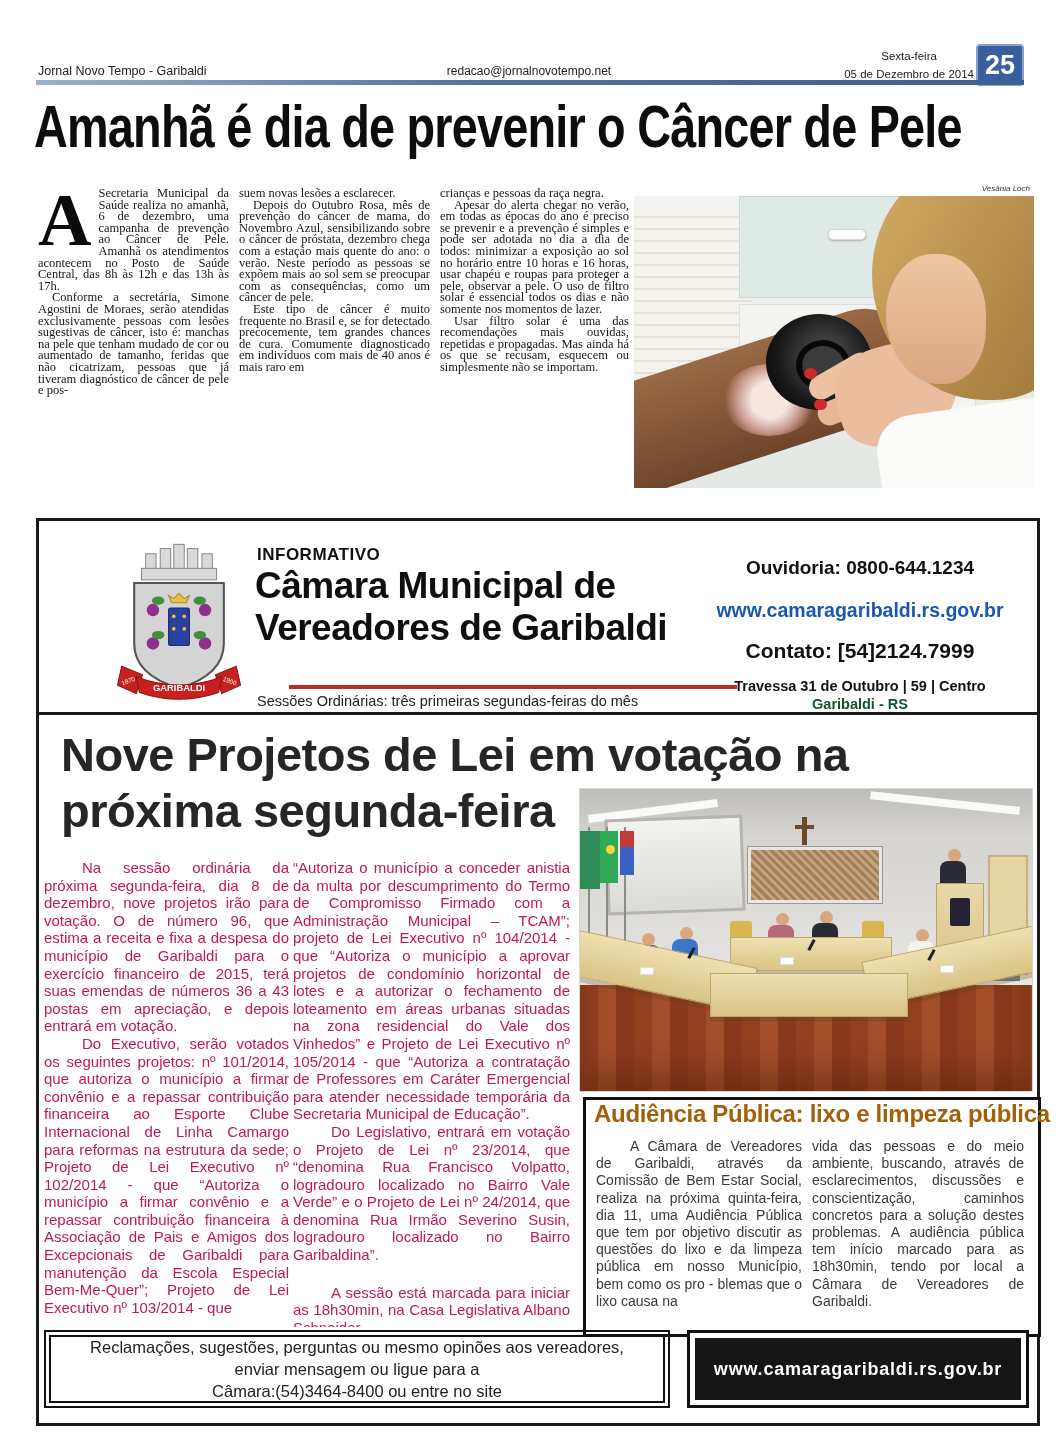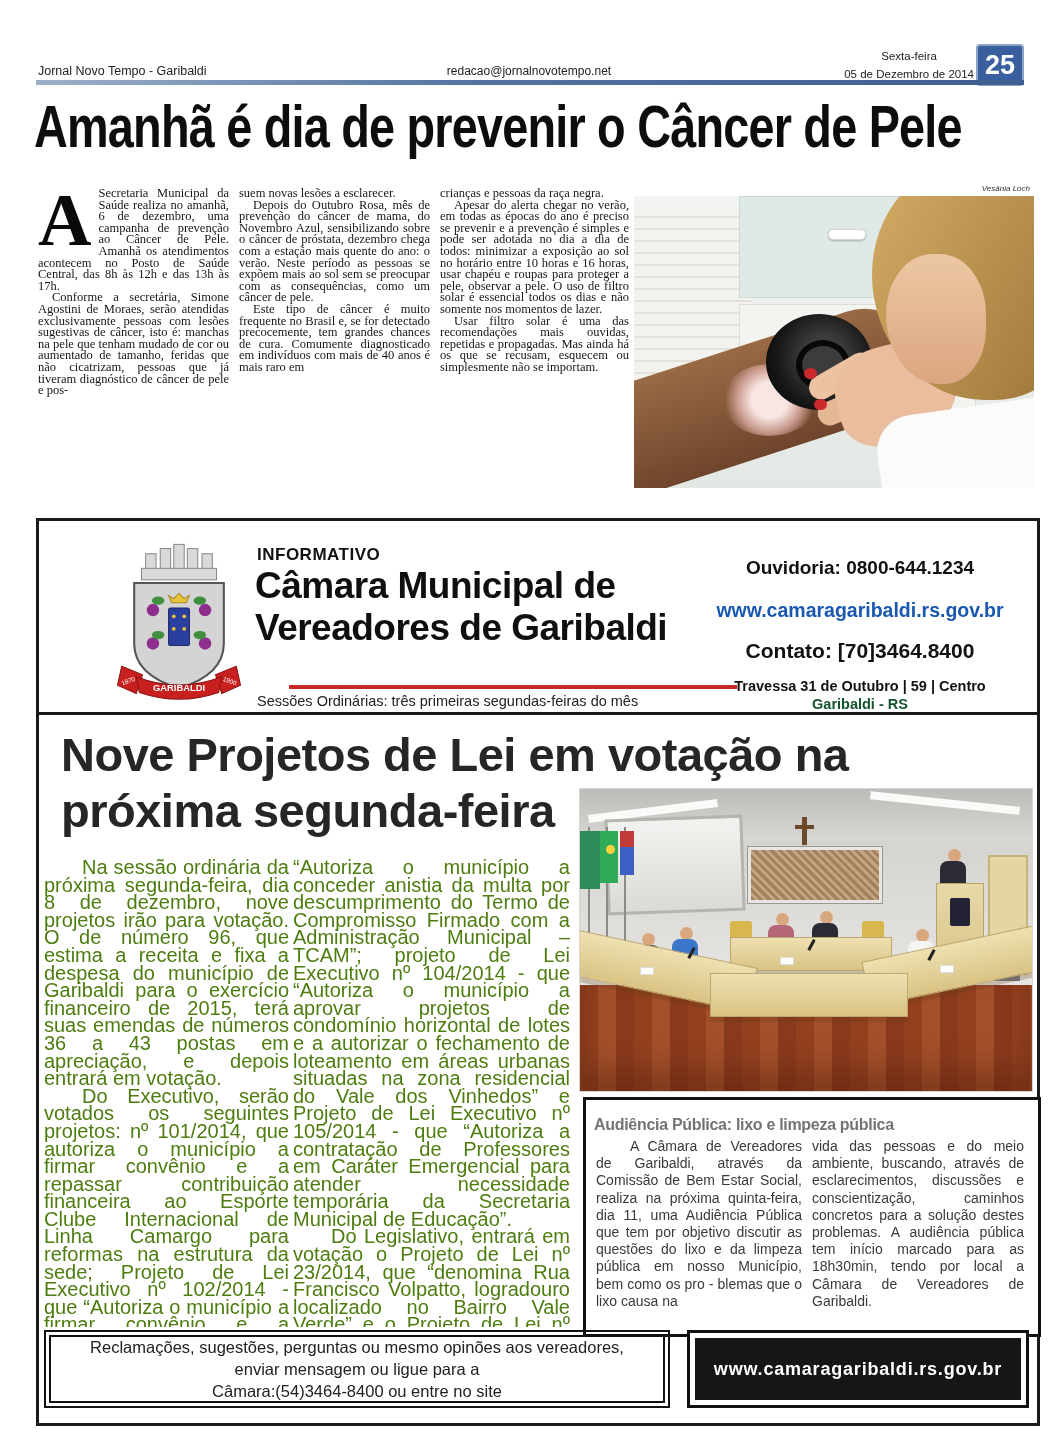--- a/index.html
+++ b/index.html
@@ -75,22 +75,22 @@
   .contact-block{position:absolute;left:656px;top:0;width:330px;text-align:center;}
   .ouvidoria{position:absolute;left:0;right:0;top:36px;font-size:19px;font-weight:bold;color:#111;}
   .bwebsite{position:absolute;left:0;right:0;top:78px;font-size:19.5px;font-weight:bold;color:#1a58b0;}
   .bcontact{position:absolute;left:0;right:0;top:118px;font-size:21px;font-weight:bold;color:#111;}
   .baddr1{position:absolute;left:0;right:0;top:157px;font-size:14.5px;font-weight:bold;color:#111;}
   .baddr2{position:absolute;left:0;right:0;top:175px;font-size:14.5px;font-weight:bold;color:#14532d;}
 
   
   .headline2{position:absolute;left:22px;top:206px;width:890px;font-size:47px;line-height:56px;
              font-weight:bold;color:#262626;letter-spacing:-0.5px;}
-  .a2col{position:absolute;top:338px;height:468px;font-size:20px;line-height:17.6px;
-         text-align:justify;color:#4d7c0f;overflow:hidden;}
+  .a2col{position:absolute;top:338px;height:468px;font-size:15px;line-height:17.6px;
+         text-align:justify;color:#be185d;overflow:hidden;}
   .a2col1{left:5px;width:245px;}
   .a2col2{left:254px;width:277px;}
   .a2col p{margin:0;text-indent:38px;}
   .a2col p.nind{text-indent:0;}
   .a2col p.gap{margin-top:20px;}
 
   
   .photo2{position:absolute;left:540px;top:267px;width:452px;height:302px;overflow:hidden;
           background:linear-gradient(#cfcecb,#e9e7e3 70%);border:1px solid #d8d6d2;}
   .photo2 *{position:absolute;}
@@ -116,21 +116,21 @@
   .ph2-desk{background:linear-gradient(#eee0b0,#d9c384);border:1px solid #bda76e;
             box-shadow:0 5px 0 rgba(90,60,20,0.25);}
   .ph2-chair{background:#d8b84e;border-radius:3px;}
   .ph2-head{width:13px;height:13px;border-radius:50%;background:#d9a77e;}
   .ph2-body{width:26px;height:22px;border-radius:8px 8px 0 0;}
   .ph2-paper{width:12px;height:6px;background:#fdfdfb;border:1px solid #ddd;}
   .ph2-mic{width:3px;height:12px;background:#222;transform:rotate(28deg);}
 
   
   .audbox{position:absolute;left:544px;top:576px;width:452px;height:234px;border:3px solid #111;background:#fff;}
-  .aud-title{position:absolute;left:8px;top:16px;font-size:16px;font-weight:bold;letter-spacing:-0.3px;color:#737373;white-space:nowrap;}
+  .aud-title{position:absolute;left:8px;top:0;font-size:24px;font-weight:bold;letter-spacing:-0.3px;color:#a16207;white-space:nowrap;}
   .aud-col{position:absolute;top:38px;font-size:14px;line-height:17.2px;text-align:justify;color:#3a3a3a;}
   .aud-col1{left:10px;width:206px;}
   .aud-col2{left:226px;width:212px;}
   .aud-col p{margin:0;}
   .aud-col p.ind{text-indent:34px;}
 
   
   .feedback{position:absolute;left:5px;top:809px;width:626px;height:78px;border:2px solid #111;
             padding:3px;box-sizing:border-box;}
   .feedback-inner{border:2px solid #111;width:100%;height:100%;box-sizing:border-box;
@@ -237,21 +237,21 @@
       <div class="kicker">INFORMATIVO</div>
       <div class="btitle btitle2">Vereadores de Garibaldi</div>
       <div class="btitle btitle1">Câmara Municipal de</div>
       <div class="redline"></div>
       <div class="sessions">Sessões Ordinárias: três primeiras segundas-feiras do mês</div>
       <div class="bsep"></div>
 
       <div class="contact-block">
         <div class="ouvidoria">Ouvidoria: 0800-644.1234</div>
         <div class="bwebsite">www.camaragaribaldi.rs.gov.br</div>
-        <div class="bcontact">Contato: [70]3464.8400</div>
+        <div class="bcontact">Contato: [54]2124.7999</div>
         <div class="baddr1">Travessa 31 de Outubro | 59 | Centro</div>
         <div class="baddr2">Garibaldi - RS</div>
       </div>
 
       <div class="headline2">Nove Projetos de Lei em votação na próxima segunda-feira</div>
 
       <div class="a2col a2col1">
         <p>Na sessão ordinária da próxima segunda-feira, dia 8 de dezembro, nove projetos irão para votação. O de número 96, que estima a receita e fixa a despesa do município de Garibaldi para o exercício financeiro de 2015, terá suas emendas de números 36 a 43 postas em apreciação, e depois entrará em votação.</p>
         <p>Do Executivo, serão votados os seguintes projetos: nº 101/2014, que autoriza o município a firmar convênio e a repassar contribuição financeira ao Esporte Clube Internacional de Linha Camargo para reformas na estrutura da sede; Projeto de Lei Executivo nº 102/2014 - que “Autoriza o município a firmar convênio e a repassar contribuição financeira à Associação de Pais e Amigos dos Excepcionais de Garibaldi para manutenção da Escola Especial Bem-Me-Quer”; Projeto de Lei Executivo nº 103/2014 - que</p>
       </div>

